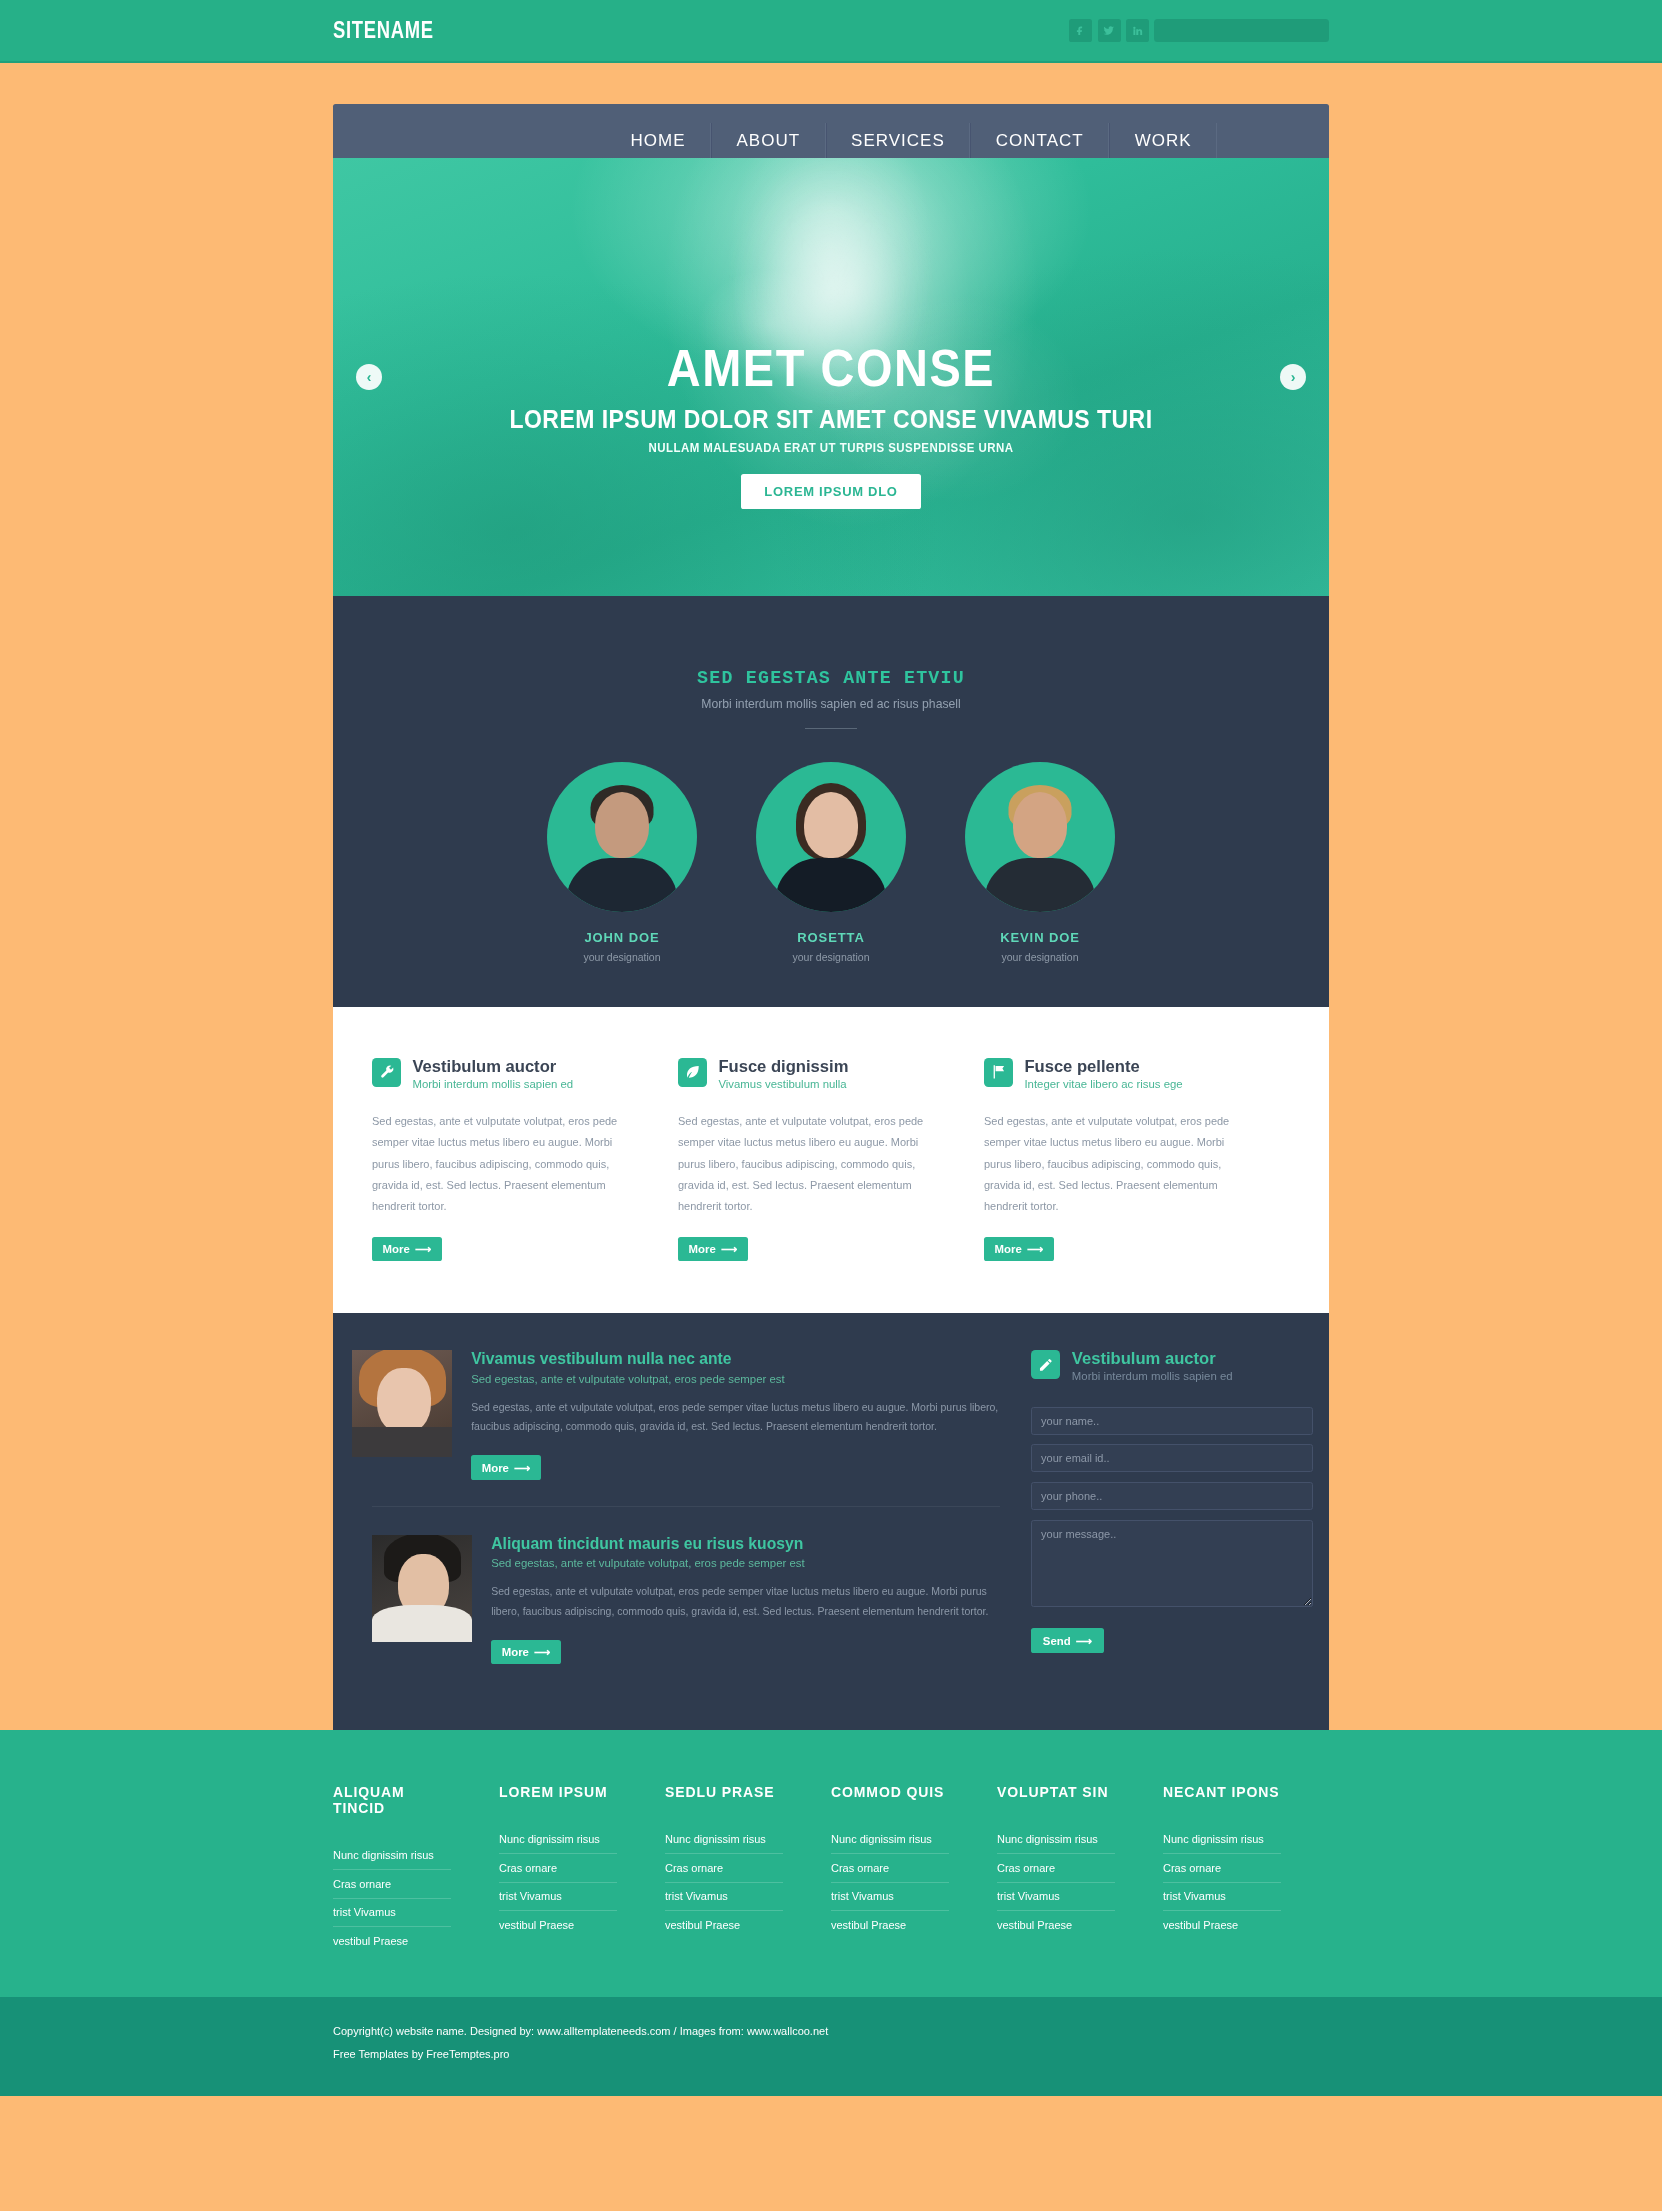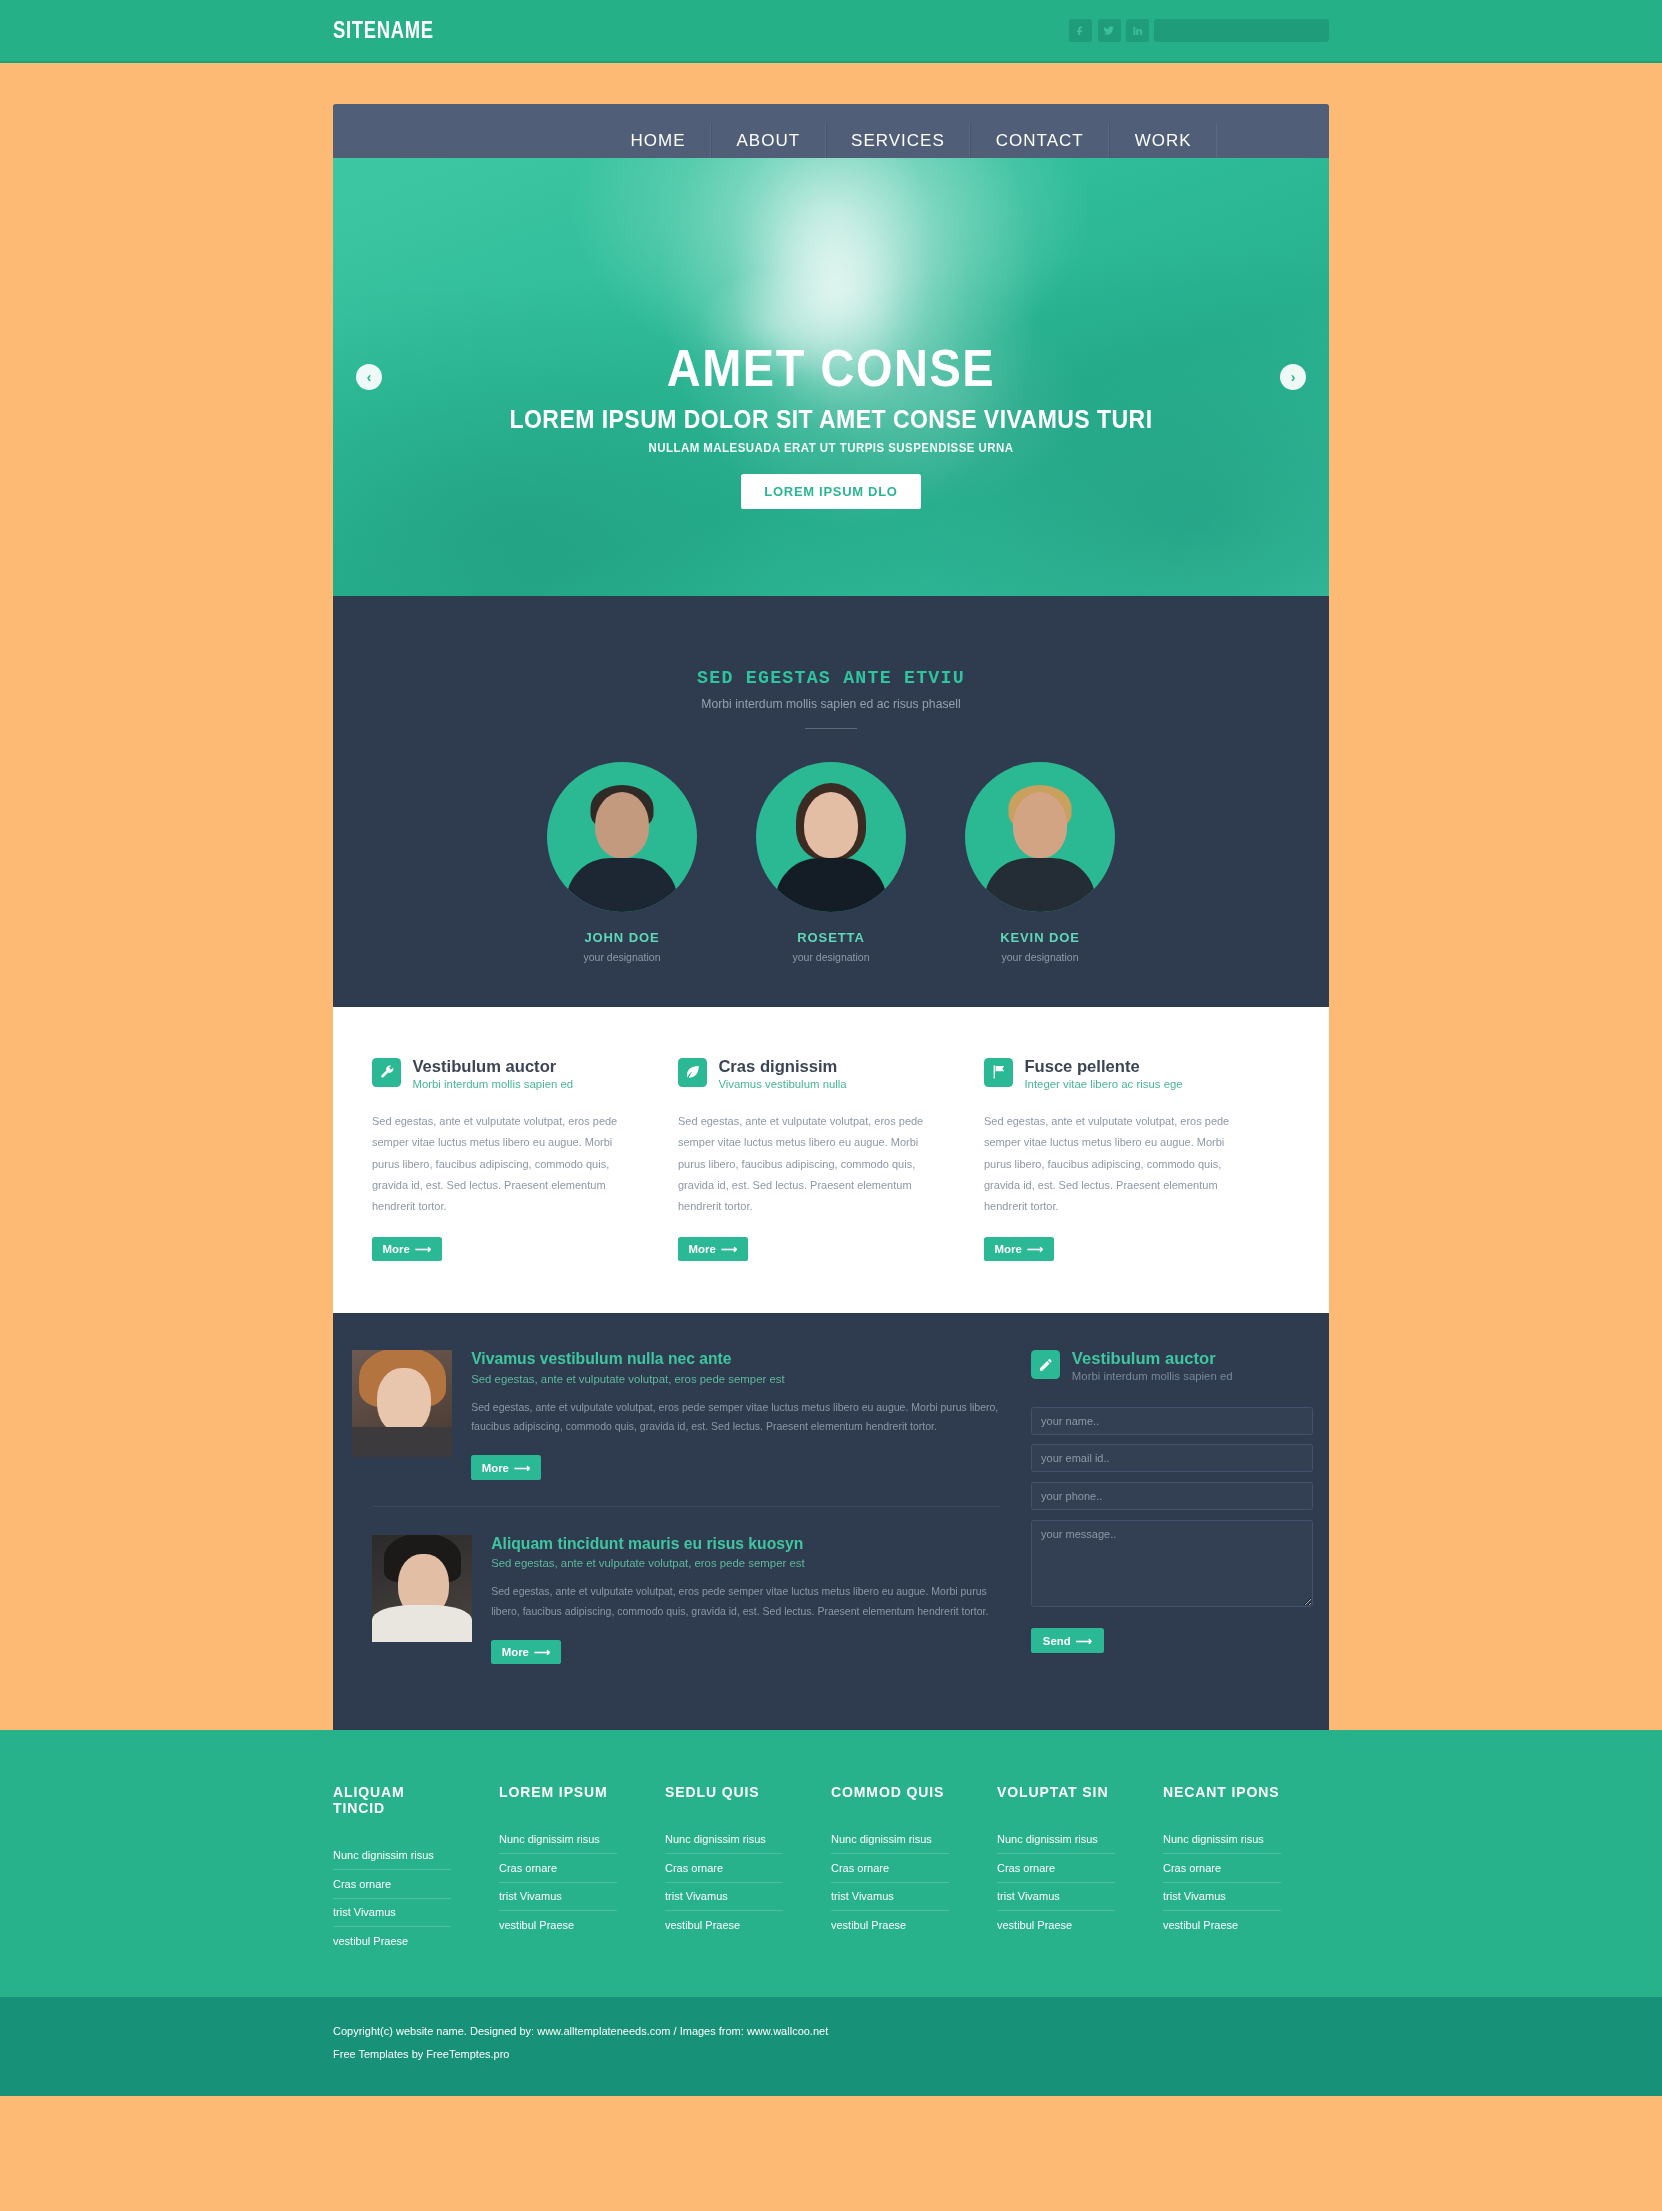--- a/index.html
+++ b/index.html
@@ -340,21 +340,21 @@
         </button>
       </div>
       <div class="fcol">
         <div class="fhead">
           <div class="ficon">
             <svg viewBox="0 0 24 24">
                 <path d="M21 3C9 3 3 9 3 17c0 2 1 4 1 4s1-6 7-9c-3 4-5 9-5 9 9 0 15-6 15-18z"></path>
               </svg>
           </div>
           <div>
-            <div class="ftitle">Cras dignissim</div>
+            <div class="ftitle">Fusce dignissim</div>
             <div class="fsub">Vivamus vestibulum nulla</div>
           </div>
         </div>
         <div class="fbody">Sed egestas, ante et vulputate volutpat, eros pede semper vitae luctus metus libero eu augue. Morbi purus libero, faucibus adipiscing, commodo quis, gravida id, est. Sed lectus. Praesent elementum hendrerit tortor.</div>
         <button class="more-btn">
           <span>More</span>
           <span>⟶</span>
         </button>
       </div>
       <div class="fcol">
@@ -447,21 +447,21 @@
         <a href="#">vestibul Praese</a>
       </div>
       <div class="fc">
         <h4>LOREM IPSUM</h4>
         <a href="#">Nunc dignissim risus</a>
         <a href="#">Cras ornare</a>
         <a href="#">trist Vivamus</a>
         <a href="#">vestibul Praese</a>
       </div>
       <div class="fc">
-        <h4>SEDLU QUIS</h4>
+        <h4>SEDLU PRASE</h4>
         <a href="#">Nunc dignissim risus</a>
         <a href="#">Cras ornare</a>
         <a href="#">trist Vivamus</a>
         <a href="#">vestibul Praese</a>
       </div>
       <div class="fc">
         <h4>COMMOD QUIS</h4>
         <a href="#">Nunc dignissim risus</a>
         <a href="#">Cras ornare</a>
         <a href="#">trist Vivamus</a>

